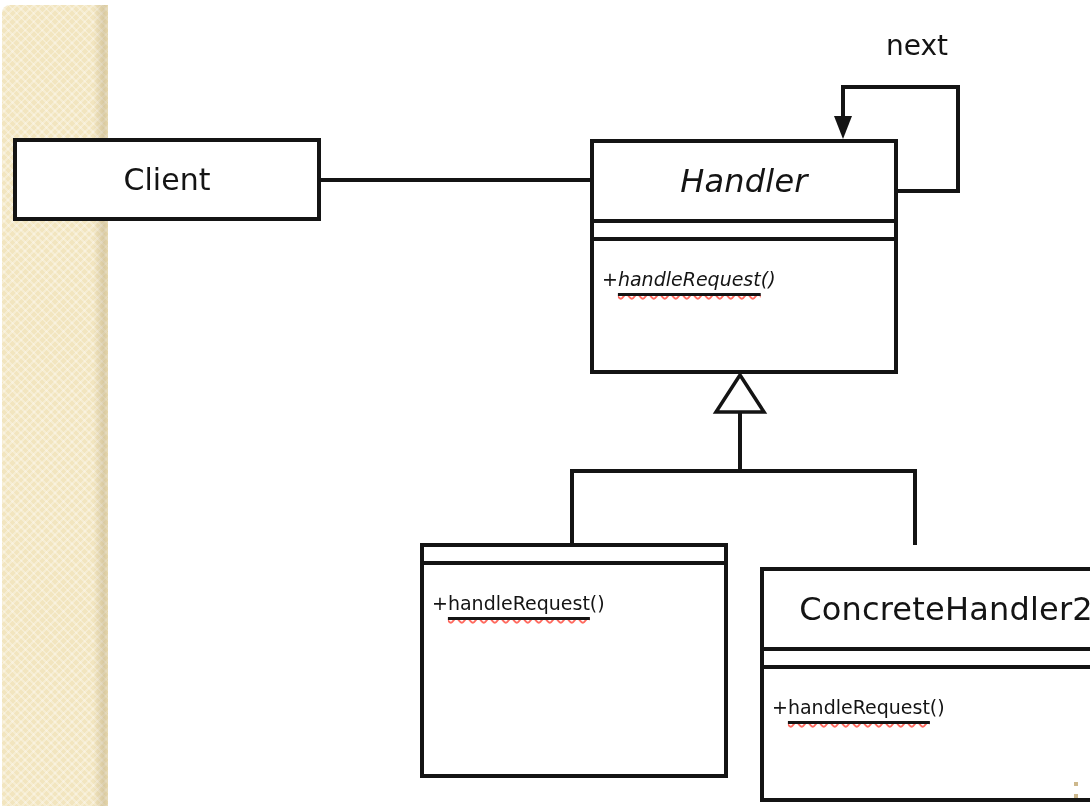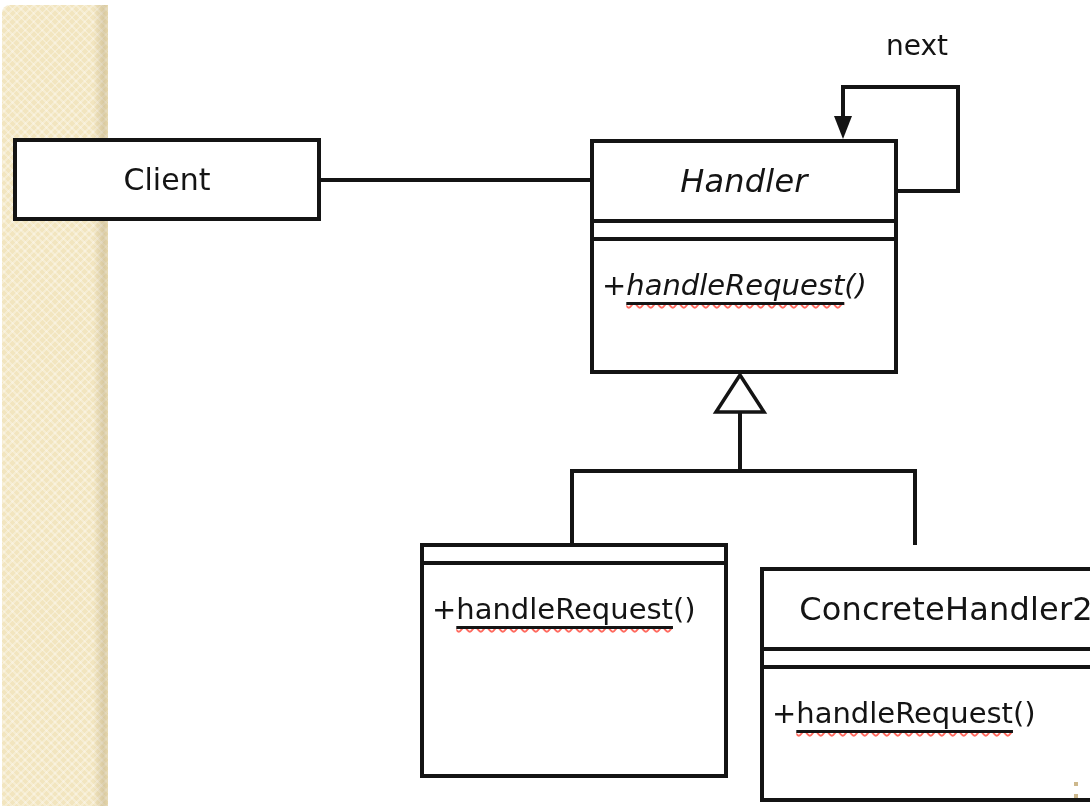--- a/index.html
+++ b/index.html
@@ -40,21 +40,21 @@
     display:flex;align-items:center;justify-content:center;
     font-size:32px;letter-spacing:0.2px;
   }
   .uml-attrs{
     height:14px;flex:0 0 auto;
     border-bottom:4px solid var(--line);
   }
   .uml-methods{
     flex:1 1 auto;
     padding:28px 10px 0 8px;
-    font-size:29px;line-height:1.15;
+    font-size:19px;line-height:1.15;
     white-space:nowrap;
   }
   .simple-box{
     position:absolute;
     background:#fff;
     border:4px solid var(--line);
     box-sizing:border-box;
     display:flex;align-items:center;justify-content:center;
     font-size:30px;
   }

